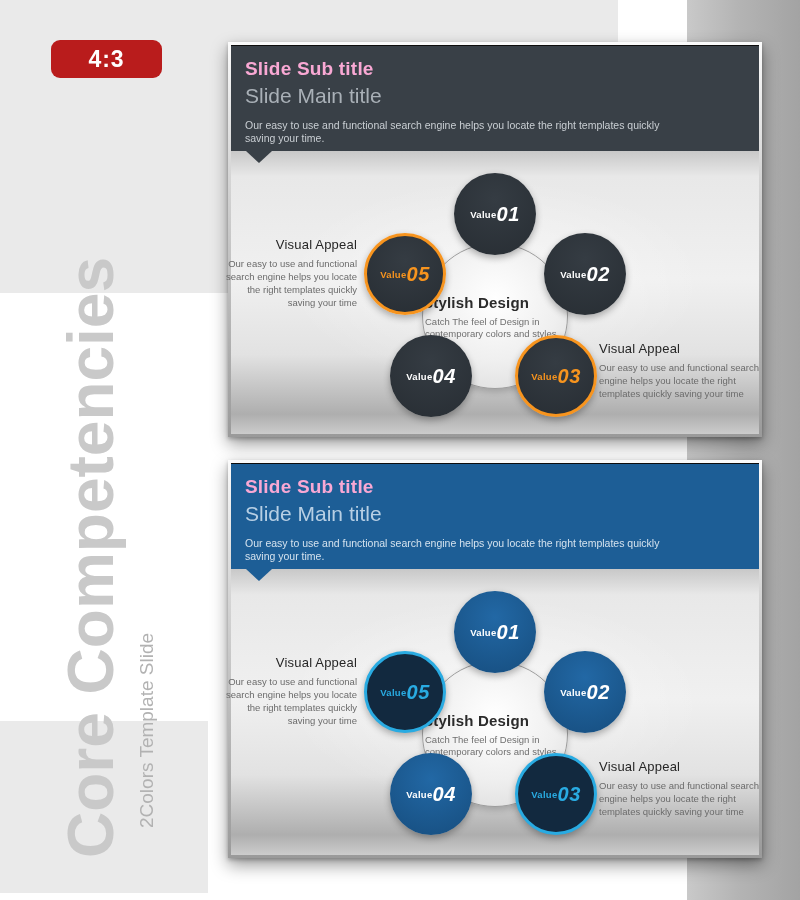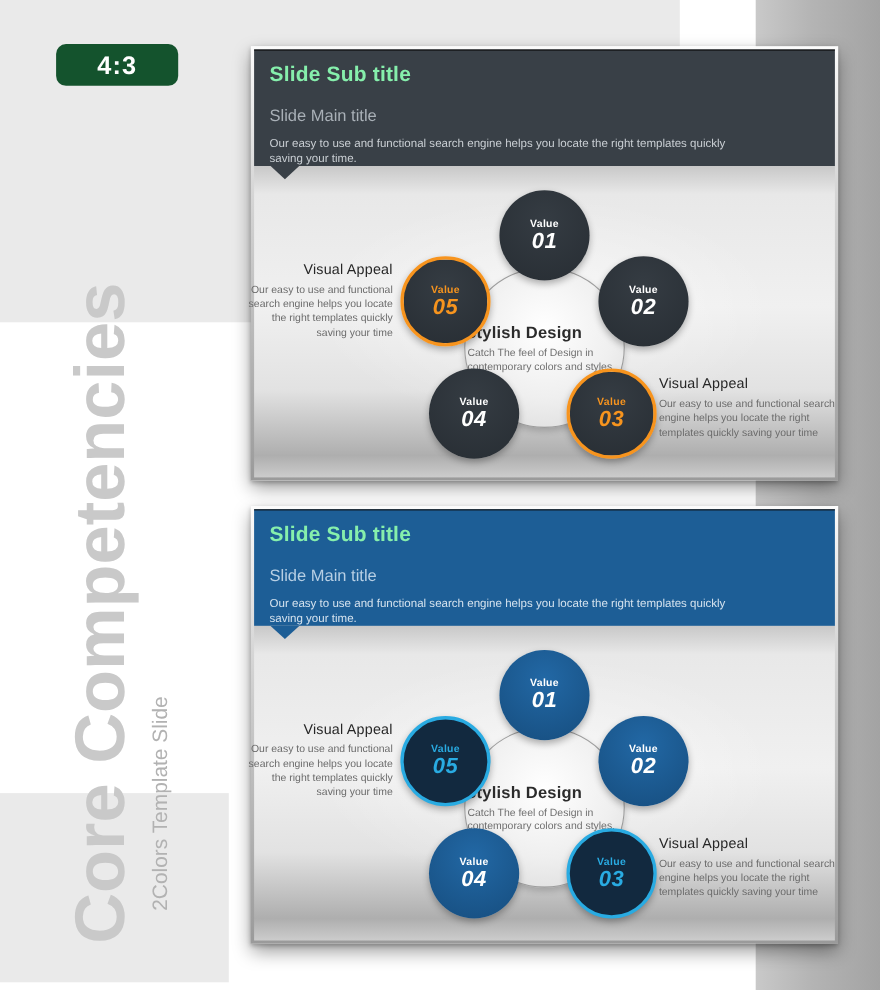--- a/index.html
+++ b/index.html
@@ -22,43 +22,43 @@
     white-space:nowrap;z-index:1;
   }
   .sidebar-subtitle{
     position:absolute;left:136px;top:630px;height:198px;
     writing-mode:vertical-rl;transform:rotate(180deg);
     font-size:19px;color:#b2b2b2;white-space:nowrap;z-index:1;
   }
   
   .badge{
     position:absolute;left:51px;top:40px;width:111px;height:38px;
-    background:#14532d;border-radius:9px;color:#ffffff;
+    background:#b91c1c;border-radius:9px;color:#ffffff;
     display:flex;align-items:center;justify-content:center;
     font-size:23px;font-weight:bold;letter-spacing:1px;z-index:2;
   }
   
   .slide{
     position:absolute;left:228px;width:534px;z-index:2;
     background:linear-gradient(180deg,#fbfbfb 0%,#d9d9d9 30%,#9a9a9a 100%);
     padding:3px;box-sizing:border-box;
     box-shadow:0 7px 16px rgba(0,0,0,0.40),0 2px 4px rgba(0,0,0,0.25);
   }
   .slide-top{top:42px;height:395px;}
   .slide-bottom{top:460px;height:398px;}
   .slide-inner{width:100%;height:100%;display:flex;flex-direction:column;}
   .slide-header{
     position:relative;height:93px;flex:0 0 93px;
     border-top:1px solid #0d0d0d;
     padding:12px 0 0 14px;box-sizing:content-box;
   }
   .slide--dark .slide-header{background:#394047;}
   .slide--blue .slide-header{background:#1d5e96;}
-  .h-sub{font-size:19px;font-weight:bold;color:#86efac;letter-spacing:0.2px;}
-  .h-main{font-size:15px;margin-top:17px;}
+  .h-sub{font-size:19px;font-weight:bold;color:#f9a8d4;letter-spacing:0.2px;}
+  .h-main{font-size:21px;margin-top:4px;}
   .slide--dark .h-main{color:#a9b0b7;}
   .slide--blue .h-main{color:#b7cfe4;}
   .h-desc{font-size:10.5px;line-height:13px;margin-top:11px;width:430px;}
   .slide--dark .h-desc{color:#c9ced3;}
   .slide--blue .h-desc{color:#d4e2ee;}
   .notch{
     position:absolute;top:100%;left:15px;width:0;height:0;
     border-left:13px solid transparent;border-right:13px solid transparent;
     border-top:12px solid #394047;z-index:3;
   }
@@ -74,21 +74,21 @@
     position:absolute;left:191px;top:92px;width:146px;height:146px;border-radius:50%;
     background:radial-gradient(circle at 50% 38%,#ffffff 0%,#efefef 55%,#d9d9d9 100%);
     border:1px solid #9d9d9d;box-sizing:border-box;
     box-shadow:0 3px 6px rgba(0,0,0,0.18);
     text-align:left;z-index:1;
   }
   .center-title{margin-top:50px;font-size:15px;font-weight:bold;color:#2b2b2b;letter-spacing:0.2px;}
   .center-caption{width:140px;margin:5px auto 0;font-size:9.5px;line-height:11.5px;color:#6f6f6f;}
   .vc{
     position:absolute;width:82px;height:82px;border-radius:50%;box-sizing:border-box;
-    display:flex;flex-direction:column;align-items:center;justify-content:center;
+    display:flex;align-items:center;justify-content:center;
     z-index:2;box-shadow:0 3px 7px rgba(0,0,0,0.30);
   }
   .vc-label{font-size:9.5px;font-weight:bold;letter-spacing:0.3px;}
   .vc-num{font-size:20px;font-weight:bold;line-height:21px;letter-spacing:0.5px;font-style:italic;}
   .vc-1{left:223px;top:22px;}
   .vc-2{left:313px;top:82px;}
   .vc-3{left:284px;top:184px;}
   .vc-4{left:159px;top:184px;}
   .vc-5{left:133px;top:82px;}
   .slide--dark .vc{background:radial-gradient(circle at 50% 32%,#353c43 0%,#272d33 100%);color:#ffffff;}

